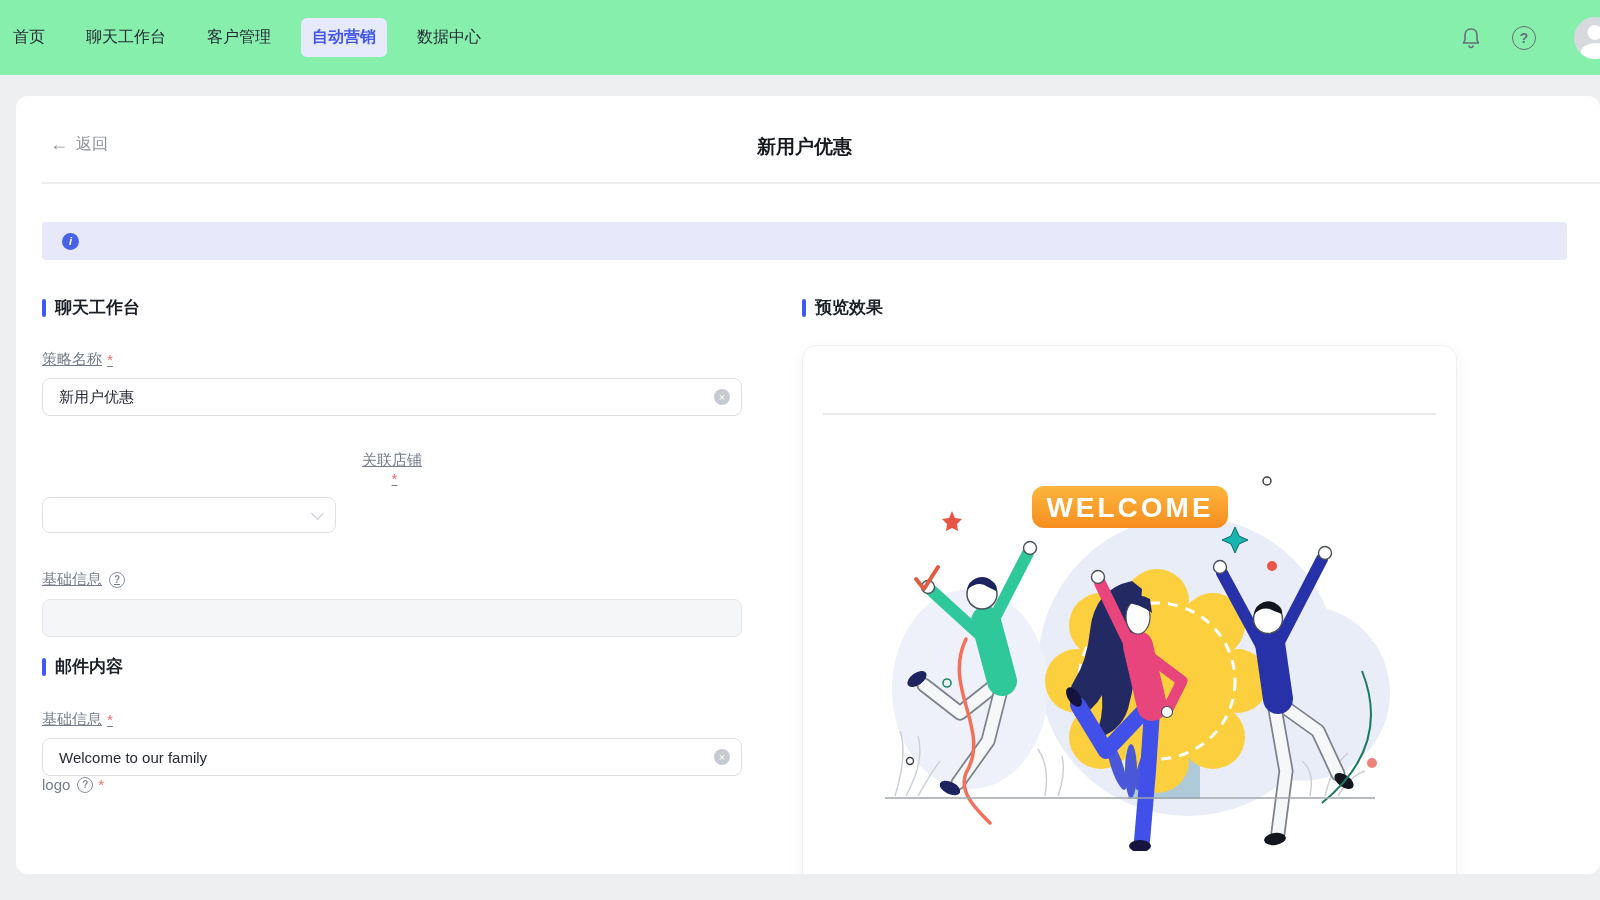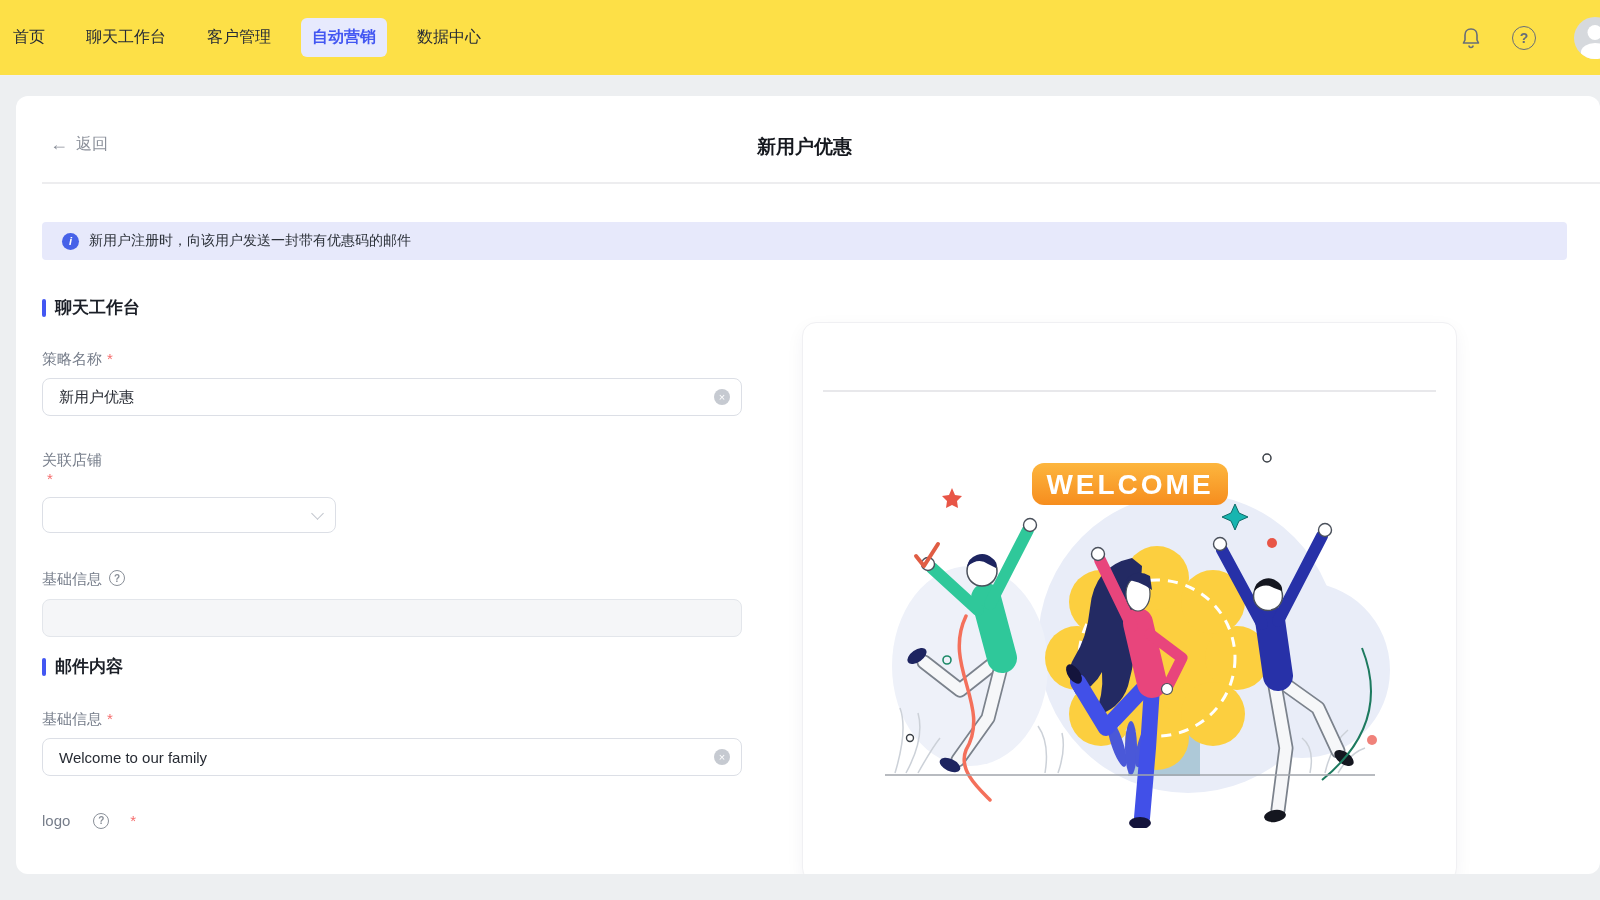--- a/index.html
+++ b/index.html
@@ -1,20 +1,20 @@
 <!DOCTYPE html>
 <html><head>
 <meta charset="utf-8">
 <style>
   * { margin:0; padding:0; box-sizing:border-box; }
   html,body { width:1600px; height:900px; overflow:hidden; background:#fff;
               font-family:"Liberation Sans", sans-serif; }
 
   
-  .topnav { height:76px; background:#fde047; border-bottom:1px solid #f0f0f2;
+  .topnav { height:76px; background:#86efac; border-bottom:1px solid #f0f0f2;
             display:flex; align-items:center; padding-left:2px; position:relative; }
   .nav-item { font-size:16px; color:#262b36; padding:9px 11px; margin-right:19px;
               border-radius:6px; cursor:pointer; white-space:nowrap; }
   .nav-item.active { color:#4357f2; background:#e7eafd; font-weight:bold; }
   .nav-right { position:absolute; right:0; top:0; height:76px; display:flex; align-items:center; }
   .bell { width:34px; height:34px; display:flex; align-items:center; justify-content:center;
           margin-right:24px; cursor:pointer; }
   .help-circle-top { width:24px; height:24px; border:1.6px solid #676d78; border-radius:50%;
           color:#676d78; font-size:14px; font-weight:bold; display:flex; align-items:center;
           justify-content:center; margin-right:38px; cursor:pointer; }
@@ -47,21 +47,21 @@
 
   .columns { display:flex; margin-top:36px; }
   .col-left { width:700px; flex:0 0 auto; }
   .col-right { margin-left:60px; flex:1; }
 
   .section-title { display:flex; align-items:center; gap:9px; }
   .section-bar { width:4px; height:18px; background:#4357f2; border-radius:2px; }
   .section-text { font-size:17px; font-weight:bold; color:#1b1f27; }
 
   .field-label { margin-top:31px; font-size:15px; color:#767d8a;
-                 display:flex; align-items:flex-start; }
+                 display:flex; align-items:center;text-decoration:underline; }
   .field-label.mt35 { margin-top:35px;flex-direction:column; }
   .field-label.mt37 { margin-top:37px; }
   .field-label.mt32 { margin-top:32px; }
   .required { color:#f56c6c; margin-left:5px; font-size:15px; }
   .help-icon { width:16px; height:16px; border:1.4px solid #8a9099; border-radius:50%;
                color:#8a9099; font-size:10px; font-weight:bold; display:inline-flex;
                align-items:center; justify-content:center; margin-left:7px; cursor:pointer; }
 
   .input-wrap { position:relative; margin-top:9px; width:700px; }
   .text-input { width:100%; height:38px; border:1px solid #dcdfe6; border-radius:8px;
@@ -73,21 +73,21 @@
                justify-content:center; cursor:pointer; }
   .select-wrap { position:relative; margin-top:10px; width:294px; }
   .select-box { width:100%; height:36px; border:1px solid #dcdfe6; border-radius:8px;
                 background:#fff; cursor:pointer; }
   .chevron { position:absolute; right:14px; top:12px; width:9px; height:9px;
              border-right:1.6px solid #c0c4cc; border-bottom:1.6px solid #c0c4cc;
              transform:rotate(45deg); }
   .disabled-input { margin-top:10px; width:700px; height:38px; background:#f5f6f8;
                     border:1px solid #e3e6eb; border-radius:8px; }
   .section-gap { margin-top:18px; }
-  .logo-row { margin-top:36px; display:flex; align-items:center;gap:16px; }
+  .logo-row { display:flex; align-items:center; }
   .logo-label { font-size:15px; color:#767d8a; }
 
   
   .preview-card { margin-top:26px; width:655px; height:560px; background:#fff;
                   border:1px solid #f0f0f3; border-radius:14px;
                   box-shadow:0 6px 18px rgba(30,40,80,0.05); padding-top:40px; }
   .brand { text-align:center; font-size:21px; font-weight:bold; color:#1c2156;
            letter-spacing:0.5px; }
   .brand .accent { color:#5667f5; }
   .preview-divider { height:2px; background:#e8e8eb; margin:27px 20px 0 20px; }
@@ -123,21 +123,20 @@
         <span class="back-arrow">←</span>
         <span>返回</span>
       </div>
       <div class="page-title">新用户优惠</div>
     </div>
 
     <div class="header-divider"></div>
 
     <div class="info-banner">
       <span class="info-icon">i</span>
-      <span class="info-text">新用户注册时，向该用户发送一封带有优惠码的邮件</span>
     </div>
 
     <div class="columns">
 
       <div class="col-left">
 
         <div class="section-title">
           <span class="section-bar"></span>
           <span class="section-text">聊天工作台</span>
         </div>
@@ -181,20 +180,24 @@
         </div>
 
         <div class="logo-row">
           <span class="logo-label">logo</span>
           <span class="help-icon">?</span>
           <span class="required">*</span>
         </div>
       </div>
 
       <div class="col-right">
+        <div class="section-title">
+          <span class="section-bar"></span>
+          <span class="section-text">预览效果</span>
+        </div>
 
         <div class="preview-card">
           <div class="preview-divider"></div>
 
           <svg class="illustration" width="520" height="420" viewBox="0 0 520 420">
             <defs>
               <linearGradient id="og" x1="0" y1="0" x2="0" y2="1">
                 <stop offset="0" stop-color="#fdb63e"></stop>
                   <stop offset="1" stop-color="#f68d1e"></stop>
               </linearGradient>

